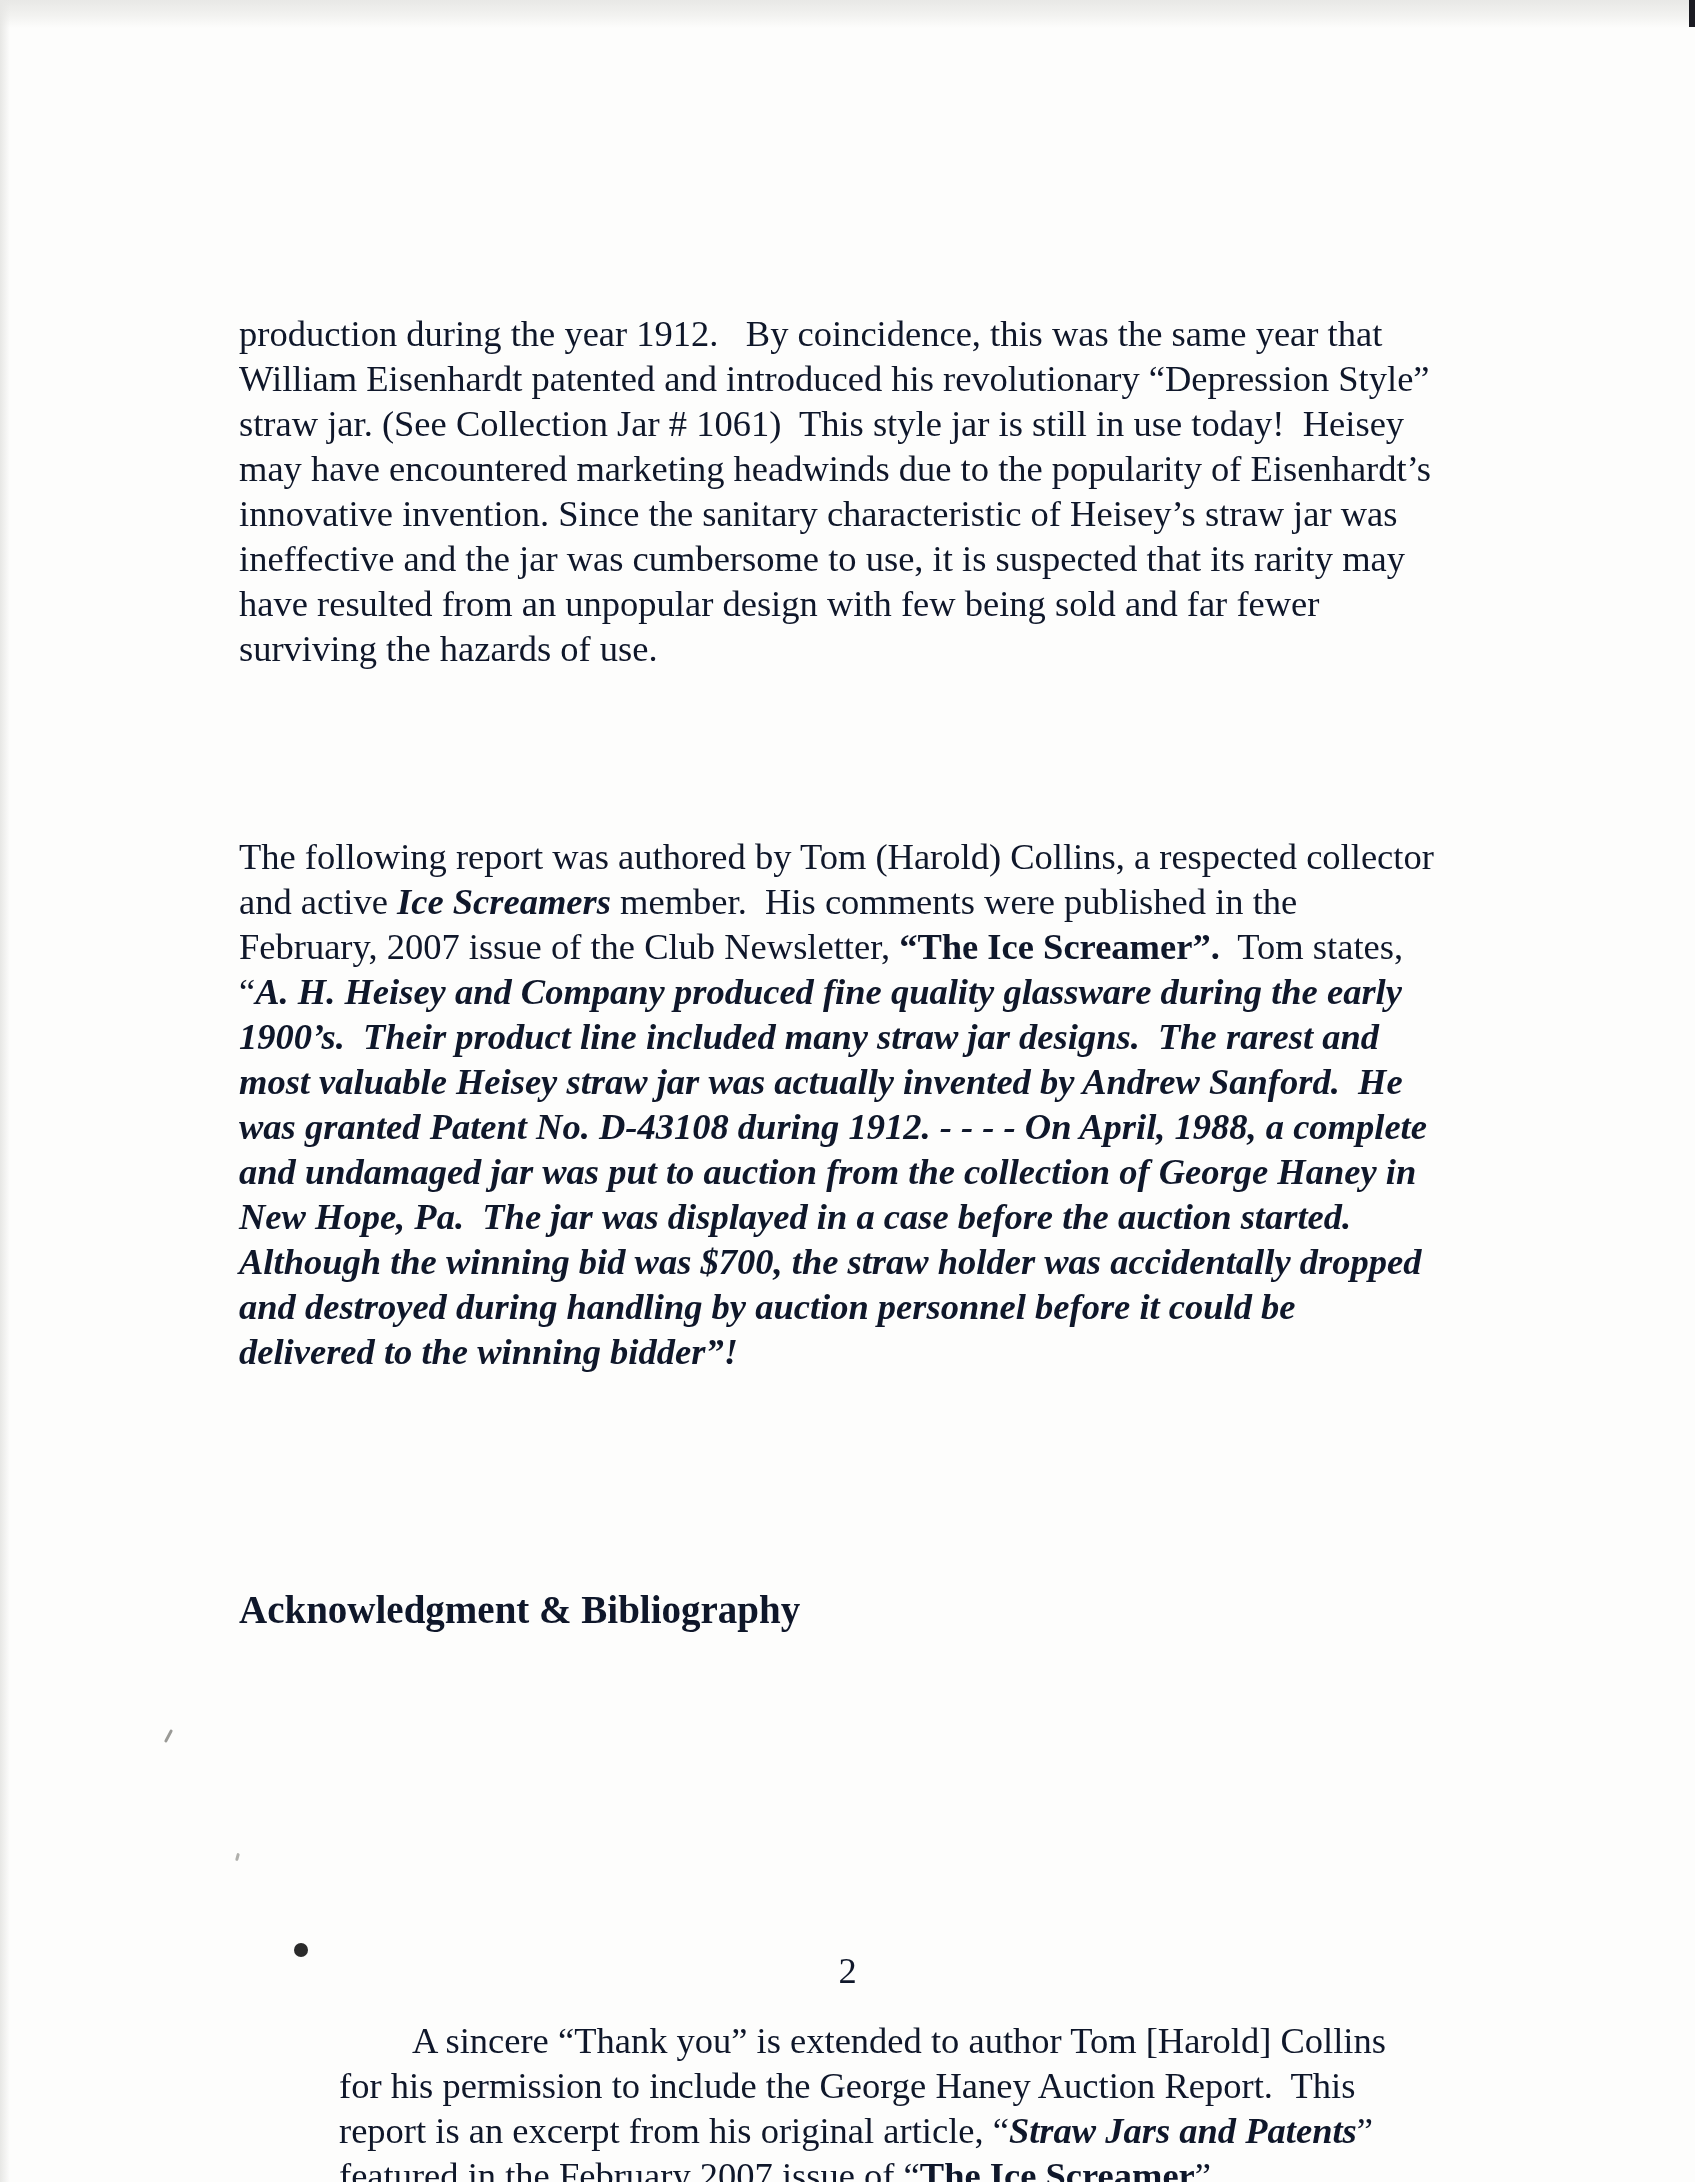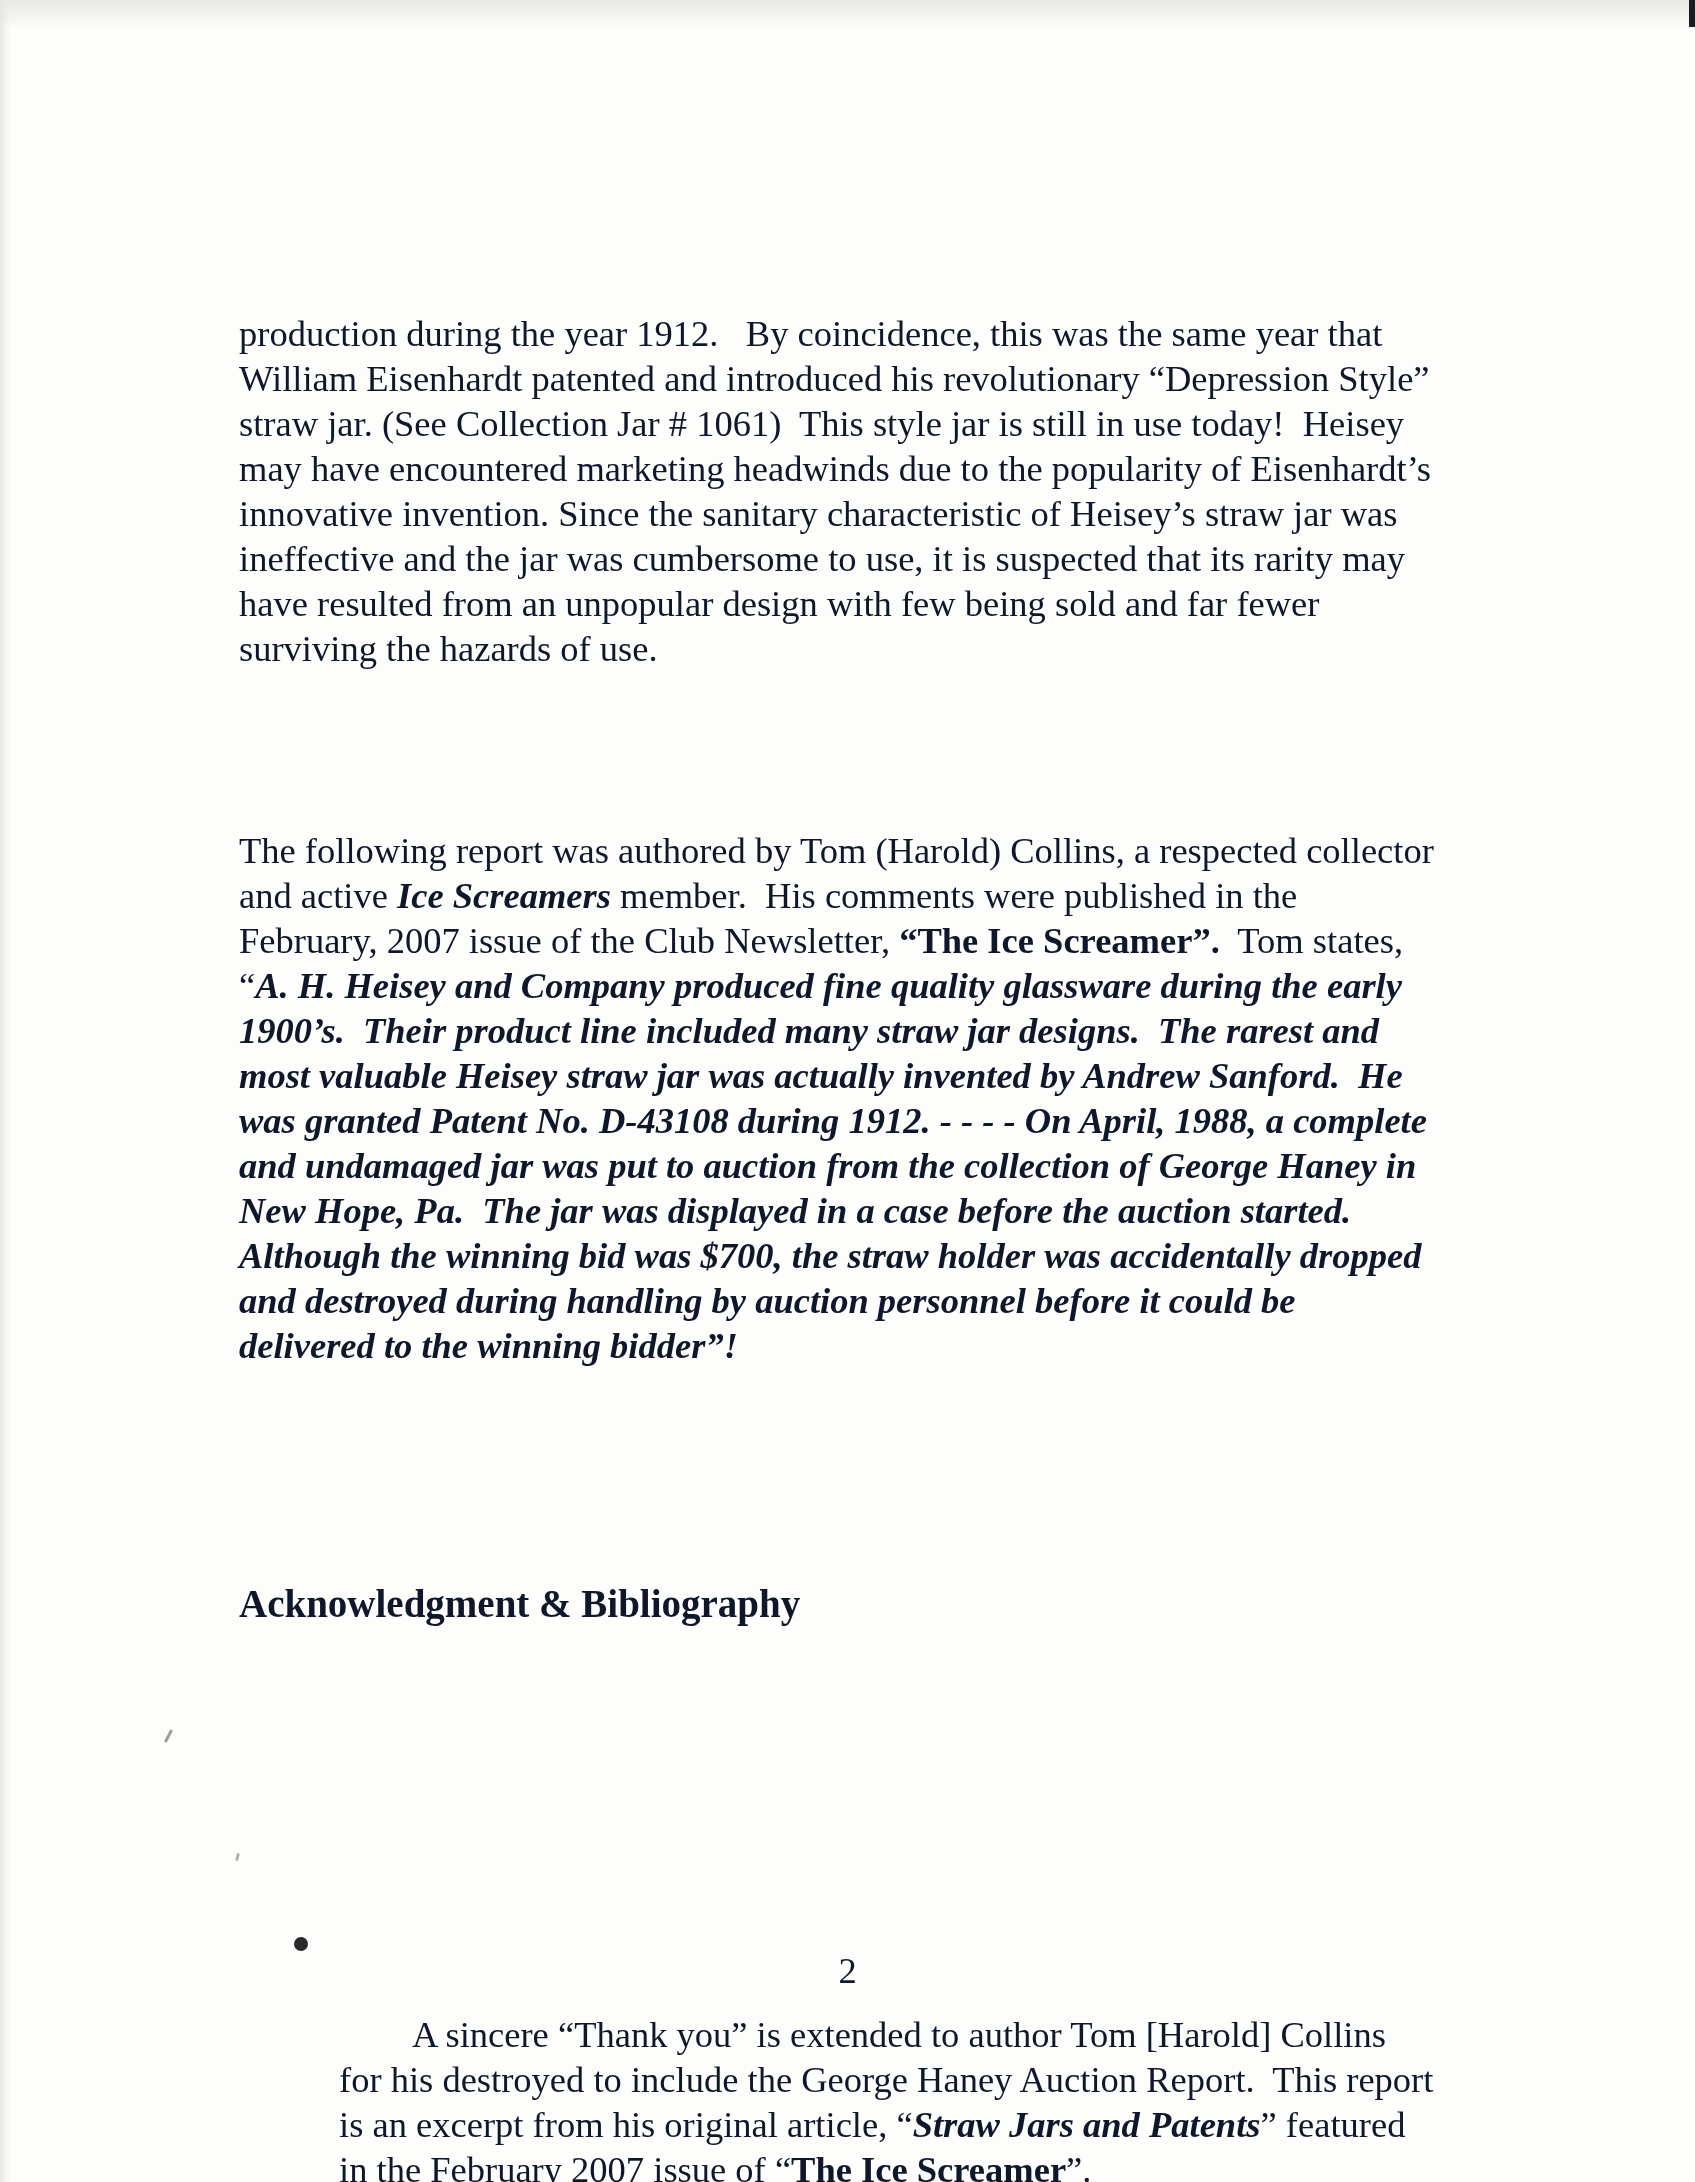--- a/index.html
+++ b/index.html
@@ -59,21 +59,21 @@
     top: 176px;
     width: 1196px;
     font-size: 36.5px;
     line-height: 45px;
     white-space: pre-wrap;
   }
   p.para {
     margin: 0;
   }
   p.para + p.para {
-    margin-top: 22px;
+    margin-top: 28px;
   }
   .b  { font-weight: bold; }
   .bi { font-weight: bold; font-style: italic; }
   h2.section-heading {
     margin: 78px 0 0 0;
     font-size: 39px;
     line-height: 45px;
     font-weight: bold;
   }
   ul.biblio-list {
@@ -120,21 +120,21 @@
     <p class="para"><span>production during the year 1912.   By coincidence, this was the same year that William Eisenhardt patented and introduced his revolutionary “Depression Style” straw jar. (See Collection Jar # 1061)  This style jar is still in use today!  Heisey may have encountered marketing headwinds due to the popularity of Eisenhardt’s innovative invention. Since the sanitary characteristic of Heisey’s straw jar was ineffective and the jar was cumbersome to use, it is suspected that its rarity may have resulted from an unpopular design with few being sold and far fewer surviving the hazards of use.</span></p>
 
     <p class="para"><span>The following report was authored by Tom (Harold) Collins, a respected collector and active </span><span class="bi">Ice Screamers</span><span> member.  His comments were published in the February, 2007 issue of the Club Newsletter, </span><span class="b">“The Ice Screamer”.</span><span>  Tom states, “</span><span class="bi">A. H. Heisey and Company produced fine quality glassware during the early 1900’s.  Their product line included many straw jar designs.  The rarest and most valuable Heisey straw jar was actually invented by Andrew Sanford.  He was granted Patent No. D-43108 during 1912. - - - - On April, 1988, a complete and undamaged jar was put to auction from the collection of George Haney in New Hope, Pa.  The jar was displayed in a case before the auction started.  Although the winning bid was $700, the straw holder was accidentally dropped and destroyed during handling by auction personnel before it could be delivered to the winning bidder”!</span></p>
 
     <h2 class="section-heading">Acknowledgment &amp; Bibliography</h2>
 
     <ul class="biblio-list">
 
       <li>
         <span class="bullet-dot"></span>
-        <span>A sincere “Thank you” is extended to author Tom [Harold] Collins for his destroyed to include the George Haney Auction Report.  This report is an excerpt from his original article, “</span><span class="bi">Straw Jars and Patents</span><span>” featured in the February 2007 issue of “</span><span class="b">The Ice Screamer</span><span>”.</span>
+        <span>A sincere “Thank you” is extended to author Tom [Harold] Collins for his permission to include the George Haney Auction Report.  This report is an excerpt from his original article, “</span><span class="bi">Straw Jars and Patents</span><span>” featured in the February 2007 issue of “</span><span class="b">The Ice Screamer</span><span>”.</span>
       </li>
 
       
 
       
 
     </ul>
   </div>
 
   <div class="page-number">2</div>

